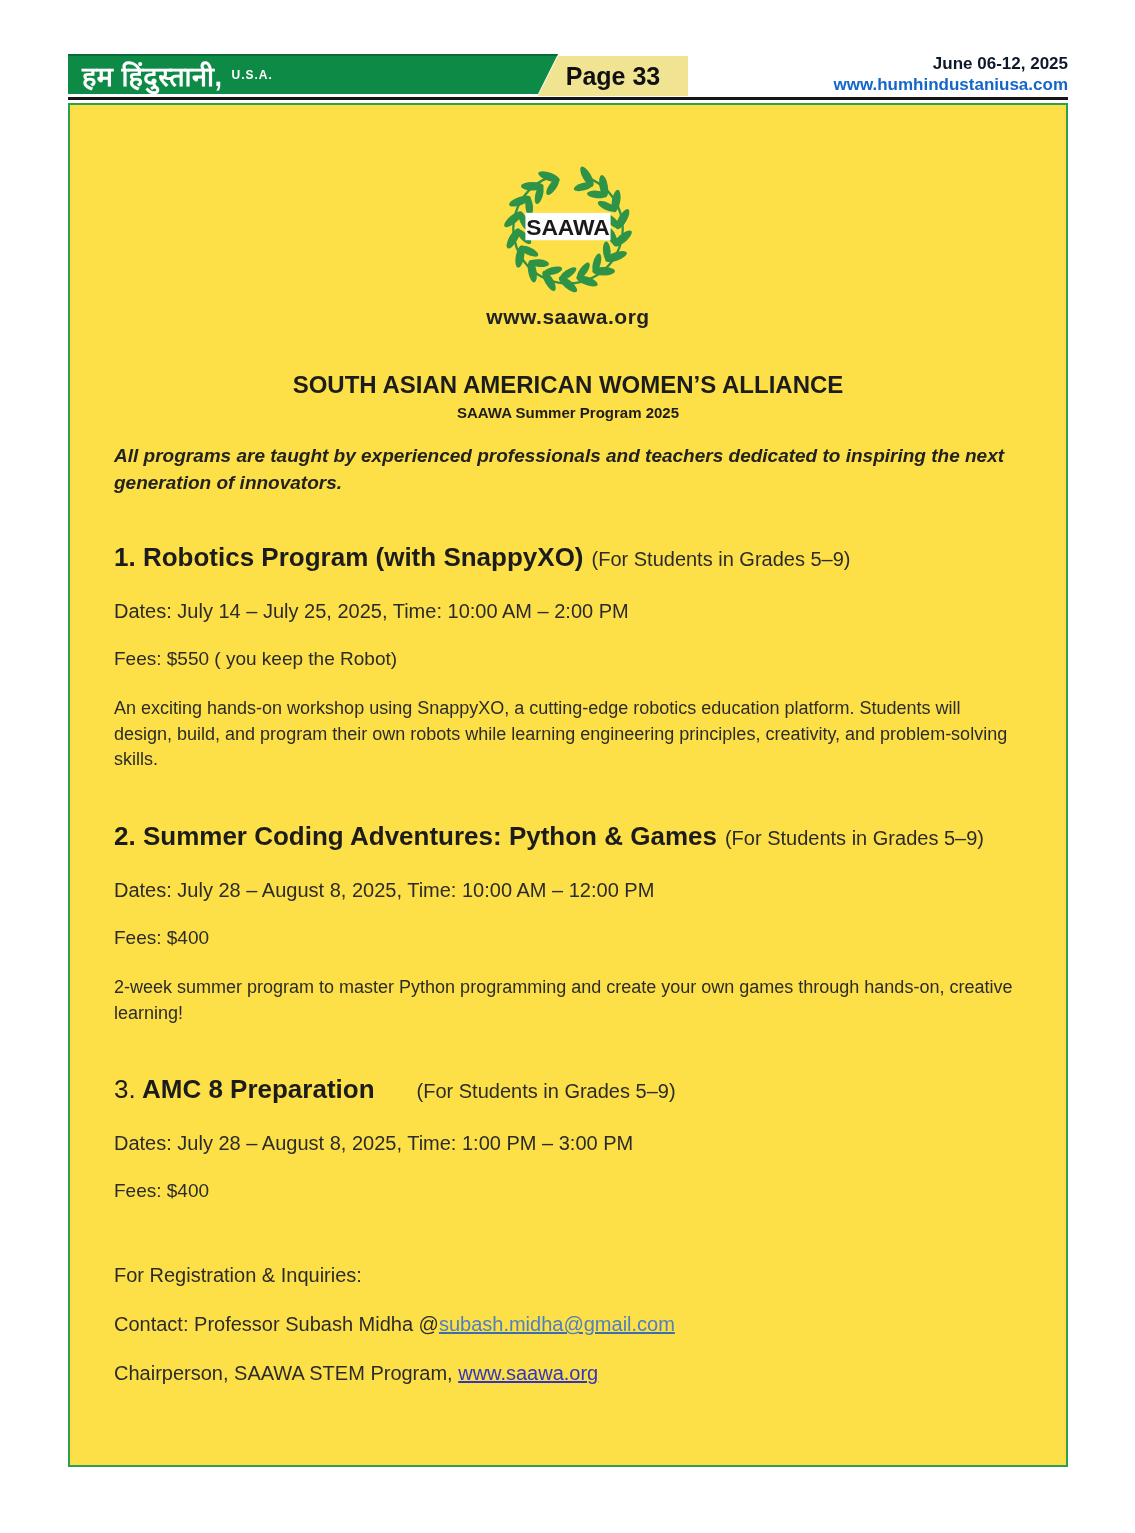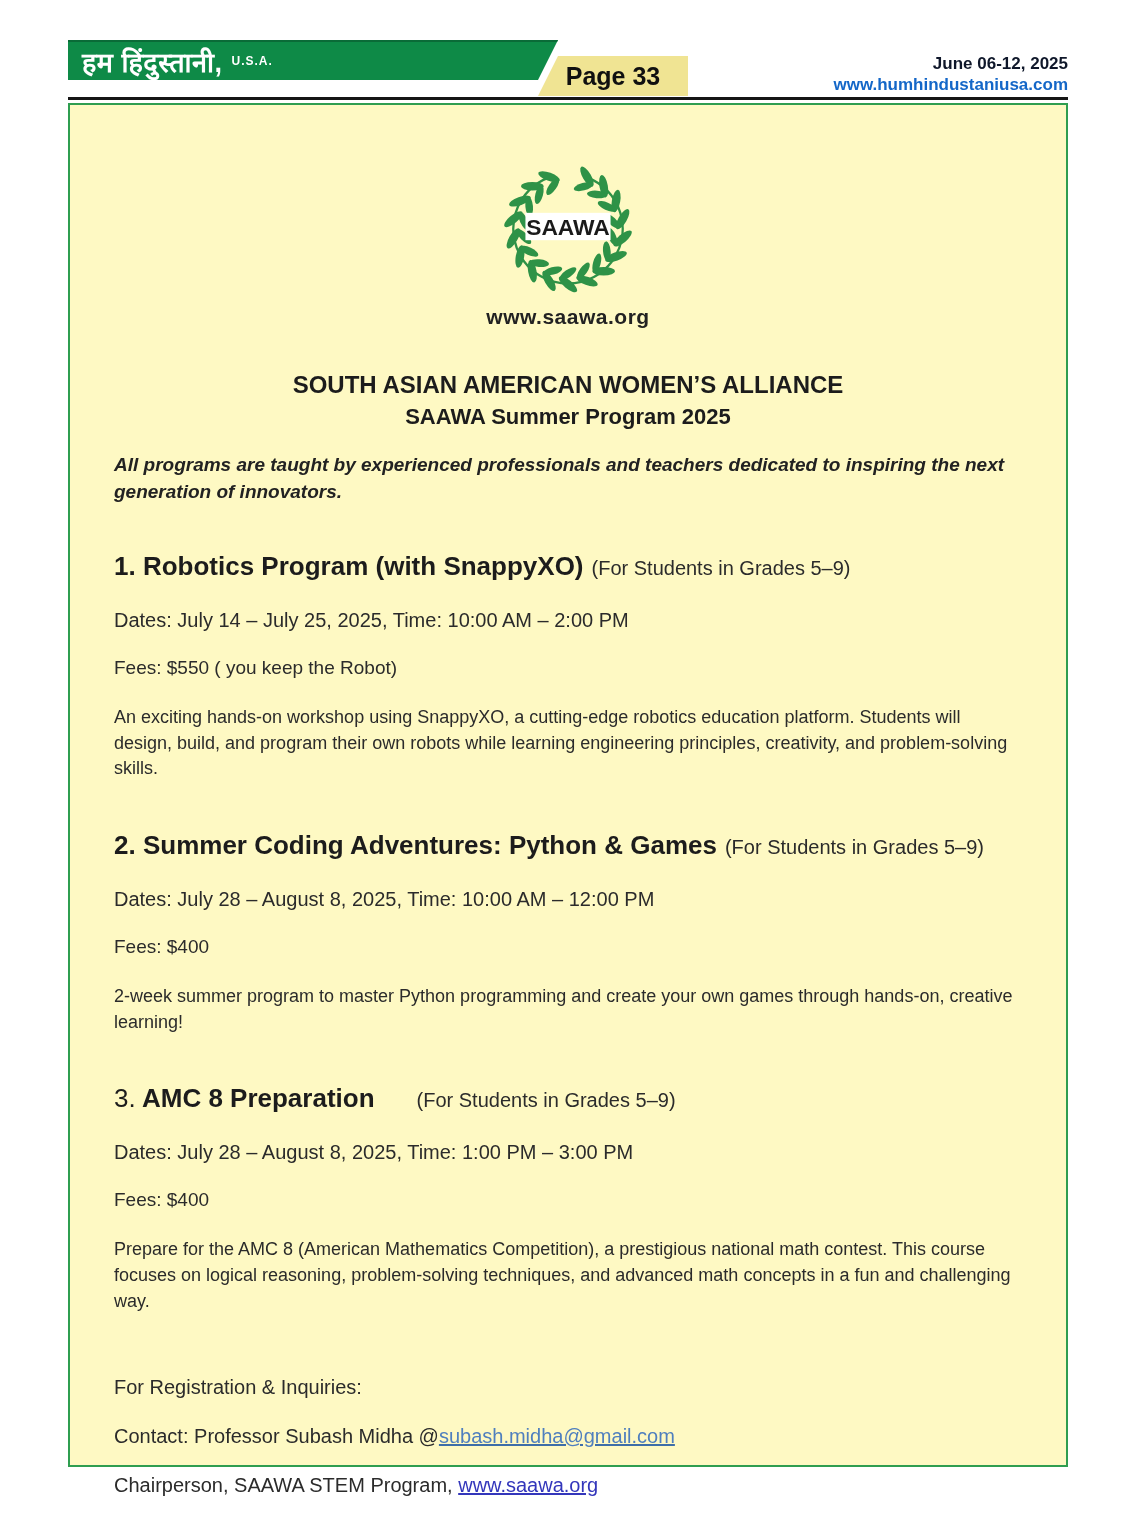--- a/index.html
+++ b/index.html
@@ -13,21 +13,21 @@
     position: relative;
     width: 1135px;
     height: 1533px;
     background: #ffffff;
     overflow: hidden;
   }
 
   
   .masthead-green {
     position: absolute;
-    left: 68px; top: 40px;
+    left: 68px; top: 54px;
     width: 490px; height: 40px;
     background: #0e8a47;
     border-top: 2px solid #0a6b37;
     clip-path: polygon(0 0, 100% 0, calc(100% - 20px) 100%, 0 100%);
     display: flex; align-items: center;
     padding-left: 14px;
     color: #ffffff;
     white-space: nowrap;
   }
   .masthead-hindi { font-size: 27px; font-weight: bold; letter-spacing: 0.5px; }
@@ -56,37 +56,37 @@
     width: 1000px; height: 3px;
     background: #161616;
   }
 
   
   .flyer-box {
     position: absolute;
     left: 68px; top: 103px;
     width: 1000px; height: 1364px;
     border: 2px solid #2f9e50;
-    background: #fef9c3;
+    background: #fde047;
     padding: 0 44px;
   }
 
   .logo-wrap { text-align: center; margin-top: 44px; }
   .logo-url {
     font-size: 21px; font-weight: bold; color: #222222;
     letter-spacing: 0.5px; margin-top: 0px;
   }
 
   .org-title {
     text-align: center; margin-top: 42px;
     font-size: 24px; font-weight: bold; color: #1c1c1c;
   }
   .program-title {
     text-align: center; margin-top: 5px;
-    font-size: 22px; font-weight: bold; color: #1c1c1c;
+    font-size: 15px; font-weight: bold; color: #1c1c1c;
   }
   .location-line {
     text-align: center; margin-top: 24px;
     font-size: 21px; font-weight: bold; color: #1c1c1c;
   }
   .tagline {
     margin-top: 22px;
     font-size: 19px; font-weight: bold; font-style: italic;
     line-height: 1.4; color: #222222;
   }
@@ -183,21 +183,20 @@
       <div class="prog-desc">2-week summer program to master Python programming and create your own games through hands-on, creative learning!</div>
     </div>
 
     <div class="program">
       <div class="prog-heading">
         <span class="prog-num-regular">3.</span>
         <span>AMC 8 Preparation</span><span class="prog-aud gap">(For Students in Grades 5–9)</span>
       </div>
       <div class="prog-dates">Dates: July 28 – August 8, 2025, Time: 1:00 PM – 3:00 PM</div>
       <div class="prog-fees">Fees: $400</div>
-      <div class="prog-desc">Prepare for the AMC 8 (American Mathematics Competition), a prestigious national math contest. This course focuses on logical reasoning, problem-solving techniques, and advanced math concepts in a fun and challenging way.</div>
     </div>
 
     <div class="registration">
       <div class="reg-line first">For Registration &amp; Inquiries:</div>
       <div class="reg-line">
         <span>Contact: Professor Subash Midha @</span><a class="email-link" href="#">subash.midha@gmail.com</a>
       </div>
       <div class="reg-line">
         <span>Chairperson, SAAWA STEM Program, </span><a class="site-link" href="#">www.saawa.org</a>
       </div>

